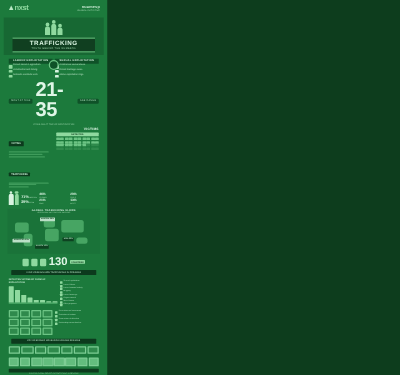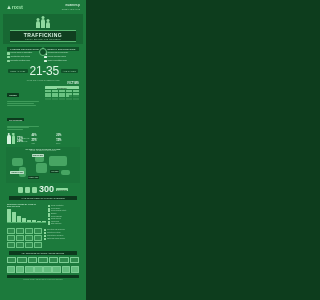--- a/index.html
+++ b/index.html
@@ -25,21 +25,21 @@
   .col{flex:1;}
   .colhead{background:#0f5228;color:#cfeed8;font-size:2.1px;font-weight:bold;text-align:center;padding:1px 0;letter-spacing:.2px;}
   .kv{display:flex;align-items:center;gap:1px;margin-top:1.2px;}
   .sw{width:2.5px;height:2.5px;flex:none;background:#8fd99f;border-radius:.5px;}
   .sw.alt{background:#d8f3e0;}
   .kvt{font-size:1.8px;color:#b6e2c2;line-height:1.1;}
   .divider-circle{position:absolute;left:50%;top:4px;transform:translateX(-50%);width:6px;height:6px;border-radius:50%;background:#0f5228;border:.5px solid #6cc484;}
   
   .bigstat{display:flex;align-items:center;justify-content:center;gap:2px;padding:1px 4px 3px;}
   .pill{background:#0f5228;color:#a9dcb8;font-size:1.9px;padding:1px 2px;border-radius:1px;letter-spacing:.2px;white-space:nowrap;}
-  .bignum{font-size:12px;font-weight:normal;color:#dff6e6;line-height:1;letter-spacing:-.3px;}
+  .bignum{font-size:16px;font-weight:bold;color:#dff6e6;line-height:1;letter-spacing:-.3px;}
   .bigcap{font-size:1.7px;color:#8ecb9f;text-align:center;margin-top:-1px;}
   
   .listgrid{display:flex;gap:2px;padding:1px 4px 2px;}
   .lcol{flex:1.05;}
   .rcol{flex:1;}
   .tag{display:inline-block;background:#0c3a1d;color:#bfe8cc;font-size:1.9px;font-weight:bold;padding:.8px 2px;border-radius:.5px;margin-bottom:1px;}
   .line{height:1px;background:#3f9c5b;margin:.9px 0;border-radius:1px;}
   .line.w90{width:90%} .line.w75{width:75%} .line.w60{width:60%} .line.w45{width:45%} .line.w82{width:82%}
   .picthead{font-size:2.6px;font-weight:bold;color:#dff6e6;letter-spacing:.2px;text-align:right;}
   .pillbar{background:#8fd99f;color:#0d3d1d;font-size:1.8px;font-weight:bold;text-align:center;border-radius:.5px;padding:.6px 0;margin:1px 0;}
@@ -252,21 +252,21 @@
       <div class="callout" style="left:34%;top:6%;">EUROPE 26%</div>
       <div class="callout dark" style="left:60%;top:62%;">ASIA 32%</div>
       <div class="callout dark" style="left:28%;top:82%;">AFRICA 19%</div>
     </div>
   </div>
 
   <div class="stat180">
     <div class="iconsm"></div>
     <div class="iconsm"></div>
     <div class="iconsm"></div>
-    <div class="num180">300</div>
+    <div class="num180">130</div>
     <div class="badge180">COUNTRIES</div>
   </div>
   <div class="ribbon">HAVE CRIMINALISED TRAFFICKING IN PERSONS</div>
 
   <div class="chartsec">
     <div class="chart">
       <div class="charttitle">DETECTED VICTIMS BY FORM OF EXPLOITATION</div>
       <div class="bars">
         <div class="bar" style="height:91%"></div>
         <div class="bar" style="height:69%"></div>

